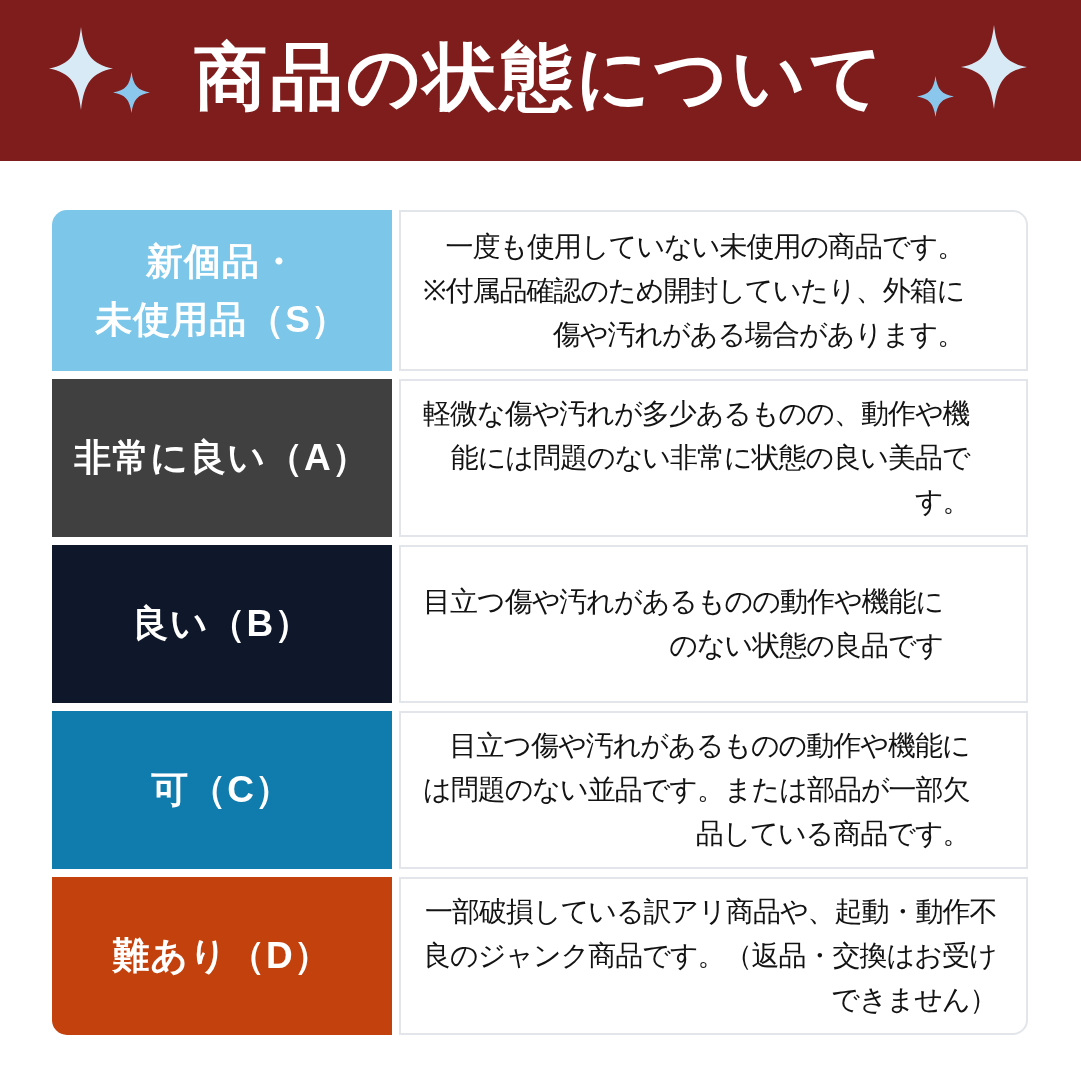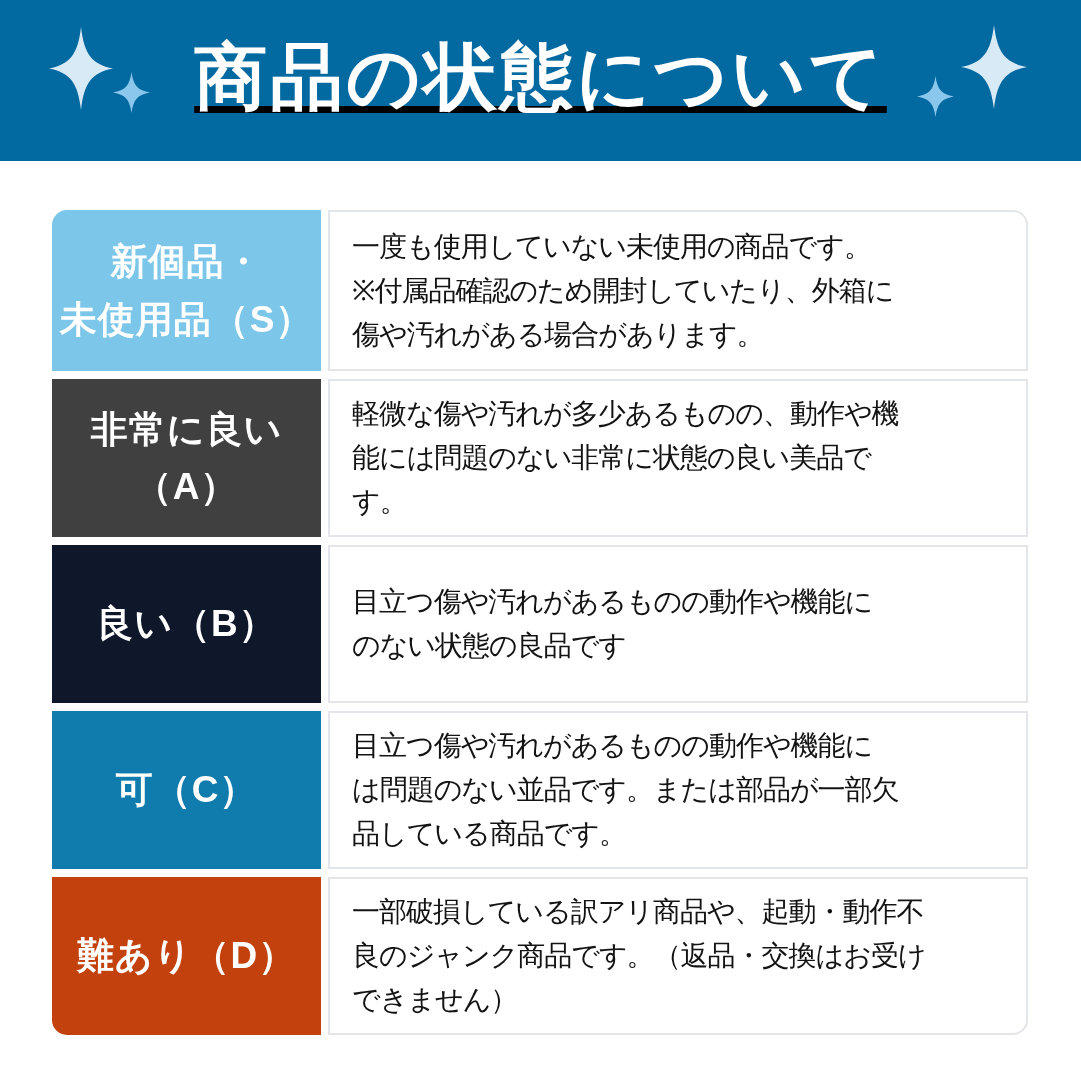--- a/index.html
+++ b/index.html
@@ -33,21 +33,21 @@
   
   .cond-table {
     position: absolute; left: 52px; top: 210px;
     width: 976px;
     display: flex; flex-direction: column; gap: 8px;
   }
   .row { display: flex; gap: 7px; height: 158px; }
   .row-1 { height: 161px; }
 
   .grade-cell {
-    flex: none; width: 269px;
+    flex: none; width: 340px;
     display: flex; align-items: center; justify-content: center;
     text-align: center;
   }
   .grade {
     color: #ffffff;
     font-size: 37px;
     font-weight: 700;
     line-height: 1.55;
     letter-spacing: 1px;
     white-space: pre-line;
@@ -61,31 +61,32 @@
     display: flex; align-items: center;
     padding: 10px 20px 10px 22px;
   }
   .desc {
     margin: 0;
     color: #131313;
     font-size: 28px;
     line-height: 44px;
     letter-spacing: -1px;
     white-space: pre-line;
+    text-align: right;
   }
 
   .row:first-child .grade-cell { border-top-left-radius: 15px; }
   .row:first-child .desc-cell  { border-top-right-radius: 15px; }
   .row:last-child  .grade-cell { border-bottom-left-radius: 15px; }
   .row:last-child  .desc-cell  { border-bottom-right-radius: 15px; }
 </style>
 </head>
 <body style="background: rgb(255, 255, 255);">
 
-<div class="header" style="background: #0369a1; text-decoration: underline;">
+<div class="header" style="background: #7f1d1d;">
   <svg class="sparkle sp-left-large" viewBox="0 0 100 100" preserveAspectRatio="none">
     <path d="M50 0 C55 33 67 45 100 50 C67 55 55 67 50 100 C45 67 33 55 0 50 C33 45 45 33 50 0 Z" fill="#d8eaf6"></path>
   </svg>
   <svg class="sparkle sp-left-small" viewBox="0 0 100 100" preserveAspectRatio="none">
     <path d="M50 0 C55 33 67 45 100 50 C67 55 55 67 50 100 C45 67 33 55 0 50 C33 45 45 33 50 0 Z" fill="#8bc7ec"></path>
   </svg>
   <div class="title">商品の状態について</div>
   <svg class="sparkle sp-right-small" viewBox="0 0 100 100" preserveAspectRatio="none">
     <path d="M50 0 C55 33 67 45 100 50 C67 55 55 67 50 100 C45 67 33 55 0 50 C33 45 45 33 50 0 Z" fill="#8bc7ec"></path>
   </svg>

